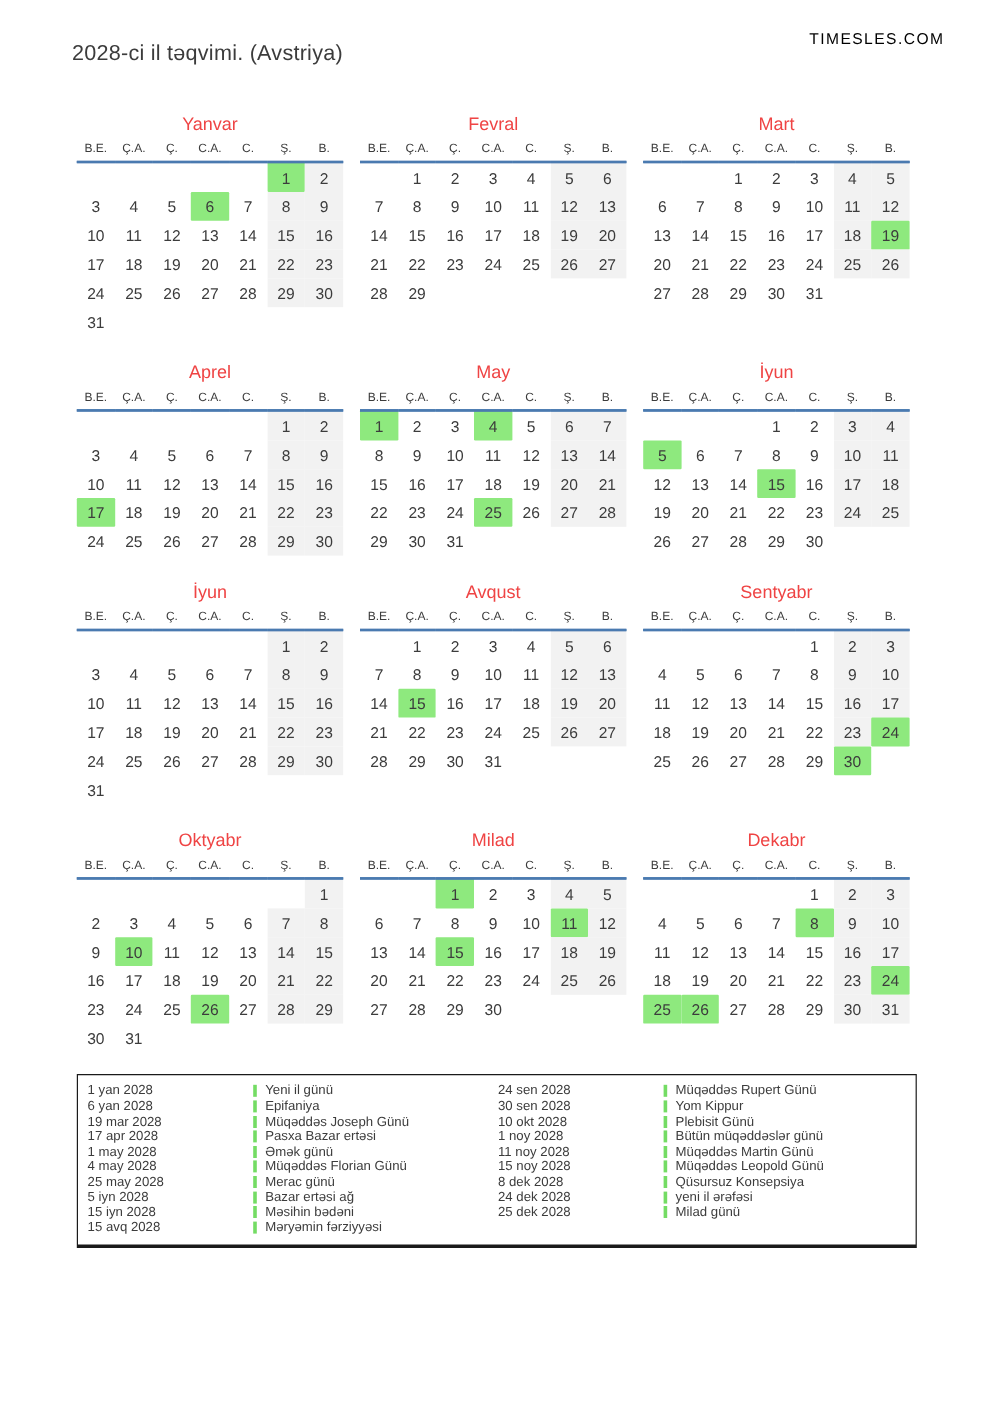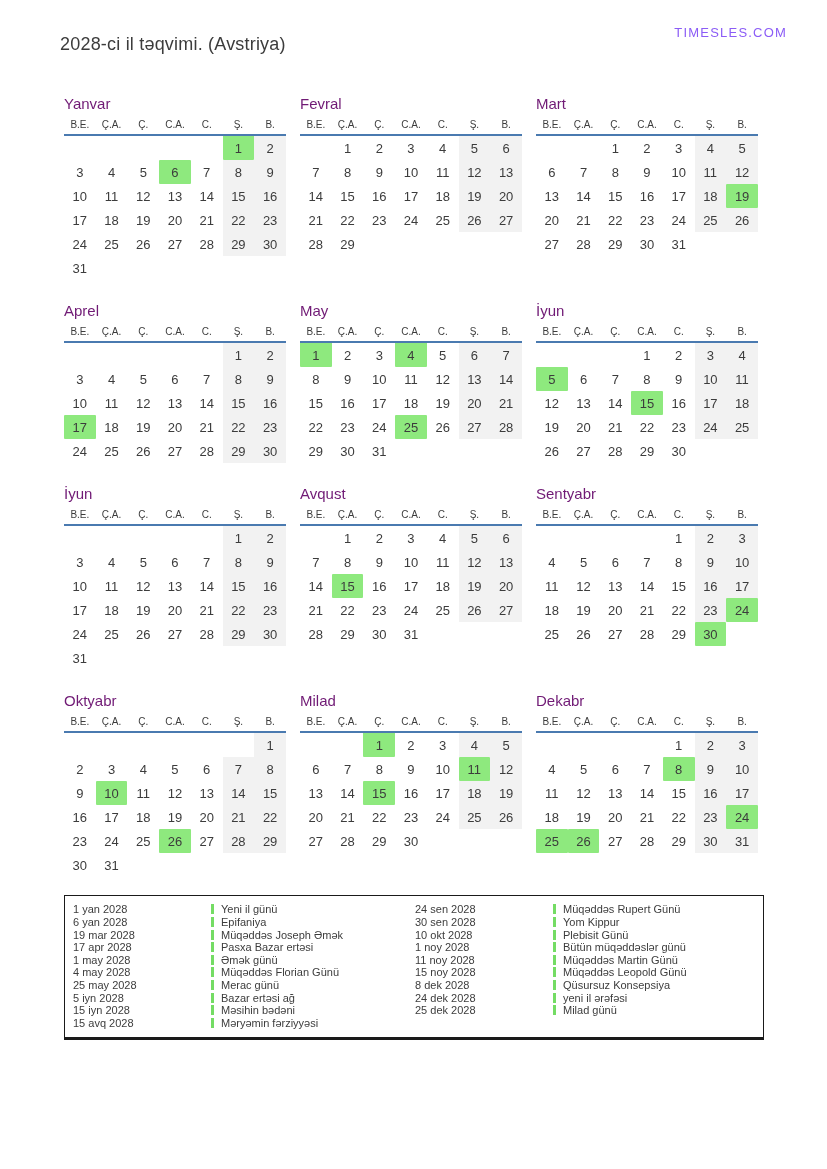--- a/index.html
+++ b/index.html
@@ -7,31 +7,31 @@
     width:827px;height:1169px;position:relative;
     font-family:"Liberation Sans","DejaVu Sans",sans-serif;
     color:#3c3c3c;-webkit-font-smoothing:antialiased;
   }
   .page-header{
     display:flex;justify-content:space-between;align-items:flex-start;
     padding:22px 40px 0 60px;
   }
   .page-title{font-size:18px;color:#3c3c3c;font-weight:400;letter-spacing:.2px;}
   .site-link{
-    font-size:13px;color:#8b5cf6;letter-spacing:1.2px;text-decoration:none;
+    font-size:13px;color:#000000;letter-spacing:1.2px;text-decoration:none;
     margin-top:3px;cursor:pointer;
   }
   .months-grid{
     margin:28px 0 0 64px;width:696px;
     display:grid;grid-template-columns:repeat(3,222px);
     column-gap:14px;row-gap:22px;align-items:start;
   }
   .month{width:222px;}
   .month-title{
-    font-size:15px;color:#701a75;margin:0 0 7px 0;
+    text-align:center;font-size:15px;color:#ef4444;margin:0 0 7px 0;
     font-weight:400;cursor:pointer;
   }
   table.month-table{border-collapse:collapse;table-layout:fixed;width:222px;}
   table.month-table th{
     font-size:10px;font-weight:400;color:#3c3c3c;text-align:center;
     padding:0 0 4px 0;border-bottom:2px solid #4a7ab0;
   }
   table.month-table td{
     width:31px;height:24px;text-align:center;vertical-align:middle;
     font-size:13px;color:#3c3c3c;padding:0;
@@ -852,21 +852,21 @@
         <span class="legend-name">Yeni il günü</span>
       </div>
       <div class="legend-row">
         <span class="legend-date">6 yan 2028</span>
         <span class="legend-bar"></span>
         <span class="legend-name">Epifaniya</span>
       </div>
       <div class="legend-row">
         <span class="legend-date">19 mar 2028</span>
         <span class="legend-bar"></span>
-        <span class="legend-name">Müqəddəs Joseph Əmək</span>
+        <span class="legend-name">Müqəddəs Joseph Günü</span>
       </div>
       <div class="legend-row">
         <span class="legend-date">17 apr 2028</span>
         <span class="legend-bar"></span>
         <span class="legend-name">Pasxa Bazar ertəsi</span>
       </div>
       <div class="legend-row">
         <span class="legend-date">1 may 2028</span>
         <span class="legend-bar"></span>
         <span class="legend-name">Əmək günü</span>

